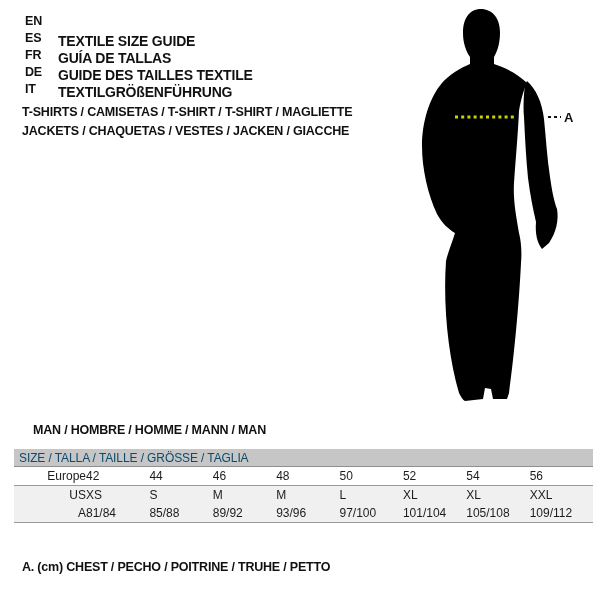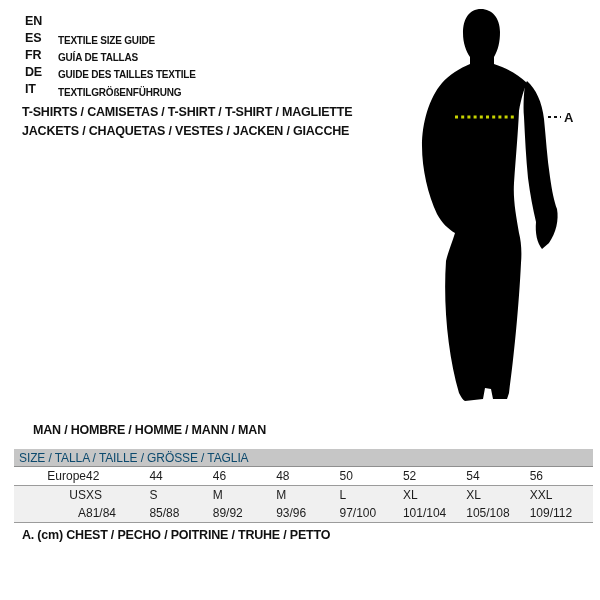--- a/index.html
+++ b/index.html
@@ -6,21 +6,21 @@
   .canvas {
     position:relative; width:600px; height:600px; background:#ffffff;
     font-family:"Liberation Sans","DejaVu Sans",sans-serif; color:#111;
     overflow:hidden;
   }
 
   
   .lang-list { position:absolute; left:25px; top:12px; }
   .lang-row  { height:17.2px; display:flex; align-items:center; }
   .lang-code { display:inline-block; width:33px; font-weight:700; font-size:12.5px; letter-spacing:-0.2px; }
-  .lang-label{ font-weight:700; font-size:10px; letter-spacing:-0.2px; white-space:nowrap;margin-top:40px; }
+  .lang-label{ font-weight:700; font-size:14px; letter-spacing:-0.2px; white-space:nowrap;margin-top:40px; }
 
   
   .categories{ position:absolute; left:22px; top:105px; }
   .cat-line  { font-weight:700; font-size:12.5px; letter-spacing:-0.2px; height:18.5px; white-space:nowrap; }
 
   
   .figure { position:absolute; left:415px; top:5px; width:160px; height:400px; }
   .figure svg { display:block; width:160px; height:400px; }
 
   
@@ -38,21 +38,21 @@
     border-bottom:1px solid #8f8f8f; letter-spacing:-0.1px;
   }
   .size-table tbody td { height:18px; padding:0; font-weight:400; }
   .size-table tbody td.row-label { text-align:right; padding-left:5px; }
   .size-table tbody tr:nth-child(2),
   .size-table tbody tr:nth-child(3) { background:var(--shade-bg,#f0f0f0); }
   .size-table tbody tr:nth-child(1),
   .size-table tbody tr:nth-child(3) { border-bottom:1px solid #9b9b9b; }
 
   
-  .note { position:absolute; left:22px; top:528px; font-weight:700; font-size:12.5px; letter-spacing:-0.2px; white-space:nowrap; }
+  .note { position:absolute; left:22px; top:560px; font-weight:700; font-size:12.5px; letter-spacing:-0.2px; white-space:nowrap; }
 </style>
 </head>
 <body>
 
 <div class="canvas">
 
   <section class="lang-list">
 
       <div class="lang-row">
         <span class="lang-code">EN</span>

